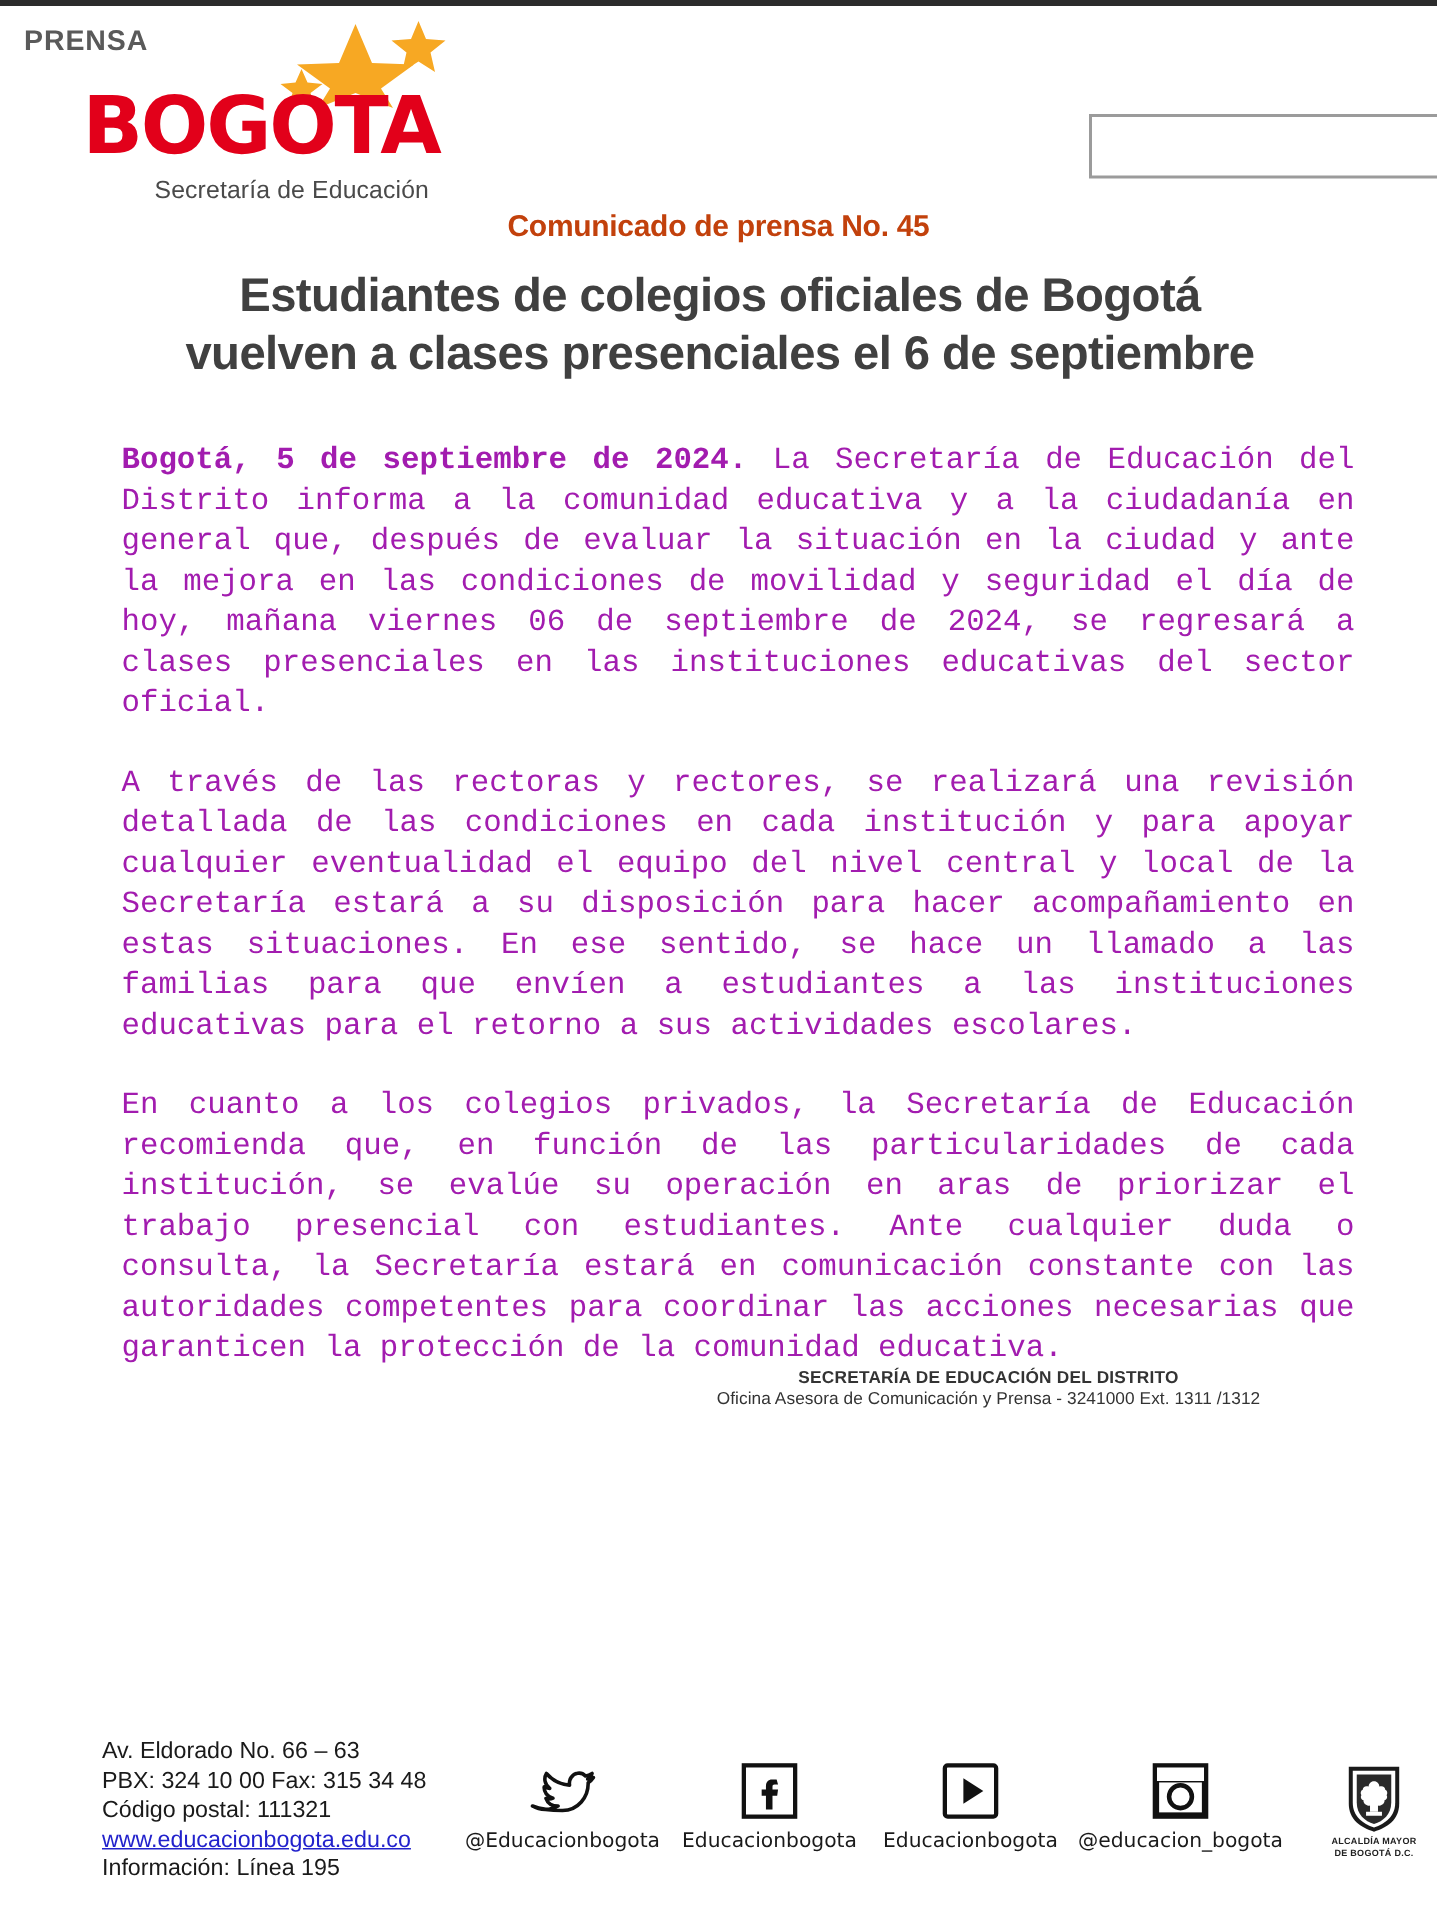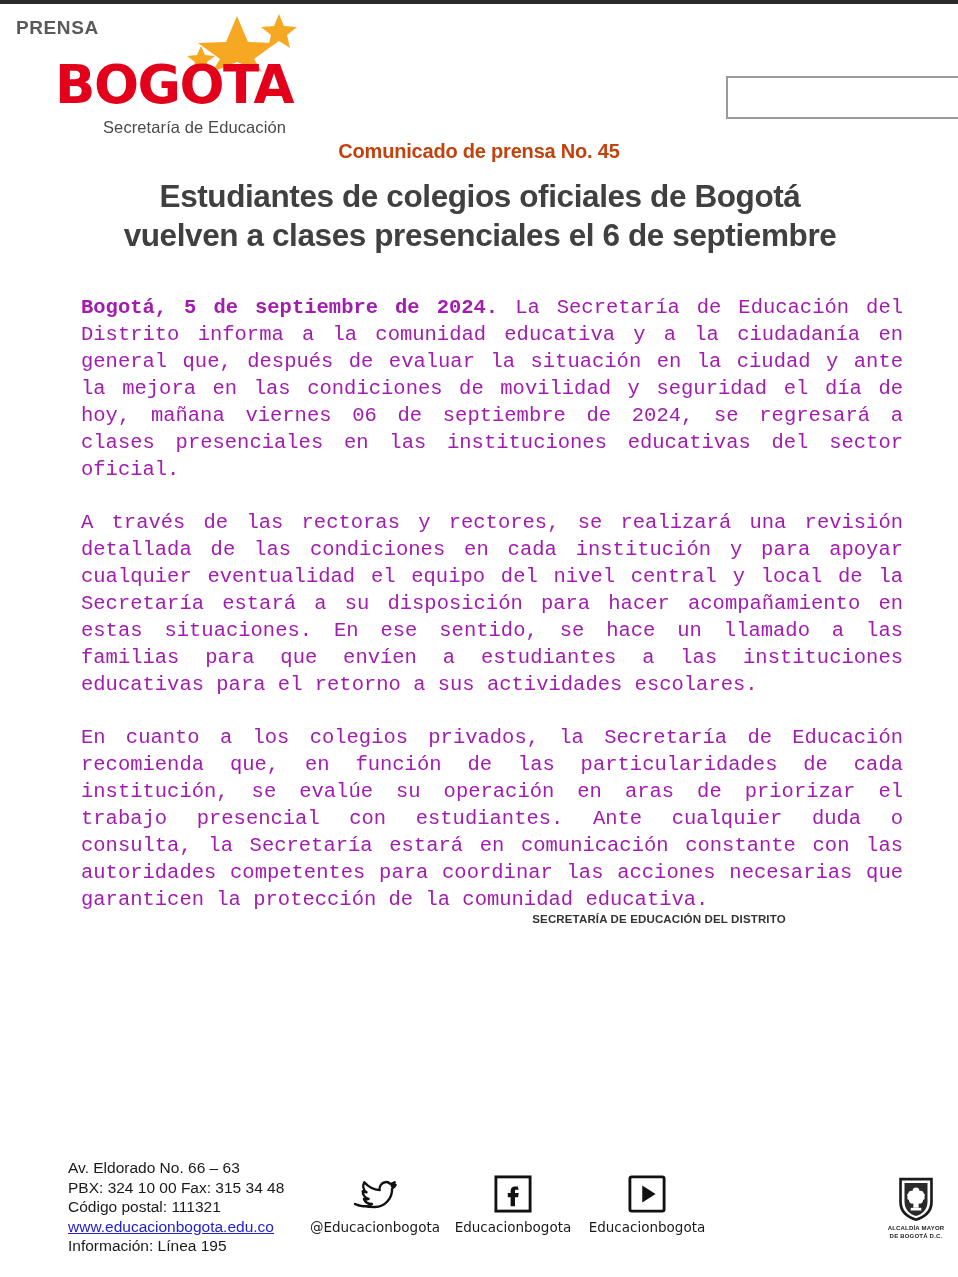--- a/index.html
+++ b/index.html
@@ -266,20 +266,21 @@
   </div>
 
   <div class="body-text">
     <p><span class="lead">Bogotá, 5 de septiembre de 2024.</span><span> La Secretaría de Educación del Distrito informa a la comunidad educativa y a la ciudadanía en general que, después de evaluar la situación en la ciudad y ante la mejora en las condiciones de movilidad y seguridad el día de hoy, mañana viernes 06 de septiembre de 2024, se regresará a clases presenciales en las instituciones educativas del sector oficial.</span></p>
     <p>A través de las rectoras y rectores, se realizará una revisión detallada de las condiciones en cada institución y para apoyar cualquier eventualidad el equipo del nivel central y local de la Secretaría estará a su disposición para hacer acompañamiento en estas situaciones. En ese sentido, se hace un llamado a las familias para que envíen a estudiantes a las instituciones educativas para el retorno a sus actividades escolares.</p>
     <p>En cuanto a los colegios privados, la Secretaría de Educación recomienda que, en función de las particularidades de cada institución, se evalúe su operación en aras de priorizar el trabajo presencial con estudiantes. Ante cualquier duda o consulta, la Secretaría estará en comunicación constante con las autoridades competentes para coordinar las acciones necesarias que garanticen la protección de la comunidad educativa.</p>
   </div>
 
   <div class="signature">
     <div class="sig-line1">SECRETARÍA DE EDUCACIÓN DEL DISTRITO</div>
+    <div class="sig-line2">Oficina Asesora de Comunicación y Prensa - 3241000 Ext. 1311 /1312</div>
   </div>
 
   <div class="footer">
 
     <div class="contact">
       <div>Av. Eldorado No. 66 – 63</div>
       <div>PBX: 324 10 00 Fax: 315 34 48</div>
       <div>Código postal: 111321</div>
       <div><a href="#">www.educacionbogota.edu.co</a></div>
       <div>Información: Línea 195</div>
@@ -315,20 +316,32 @@
       <div class="social s3">
         <div class="glyph">
           <svg viewBox="0 0 40 40" width="38" height="38" aria-hidden="true">
             <rect x="2" y="2" width="36" height="36" rx="2" fill="none" stroke="#111111" stroke-width="3"></rect>
             <polygon points="15,11 29,20 15,29" fill="#111111"></polygon>
           </svg>
         </div>
         <div class="handle">Educacionbogota</div>
       </div>
 
+      <div class="social s4">
+        <div class="glyph">
+          <svg viewBox="0 0 40 40" width="38" height="38" aria-hidden="true">
+            <path d="M2 2 H38 V38 H2 Z M2 2 V13 H38 V2 Z" fill="#111111"></path>
+            <rect x="2" y="2" width="36" height="36" fill="none" stroke="#111111" stroke-width="3"></rect>
+            <rect x="5" y="14" width="30" height="21" fill="#ffffff"></rect>
+            <circle cx="20" cy="24" r="8" fill="none" stroke="#111111" stroke-width="3.2"></circle>
+            <rect x="29" y="4.5" width="6" height="6" fill="#ffffff"></rect>
+          </svg>
+        </div>
+        <div class="handle">@educacion_bogota</div>
+      </div>
 
     </div>
 
     <div class="alcaldia">
       <div class="crest">
         <svg viewBox="0 0 44 52" width="40" height="46" aria-hidden="true">
           <path d="M3 2 H41 V30 C41 42 32 48 22 51 C12 48 3 42 3 30 Z" fill="#1a1a1a"></path>
           <path d="M6 5 H38 V29 C38 39.5 30.5 45 22 47.8 C13.5 45 6 39.5 6 29 Z" fill="#ffffff"></path>
           <path d="M9 8 H35 V29 C35 38 29 43 22 45.3 C15 43 9 38 9 29 Z" fill="#2a2a2a"></path>
           <path d="M22 13 C19.5 13 18 15 18 17 C15.5 16 13.5 17.5 13.5 19.5

